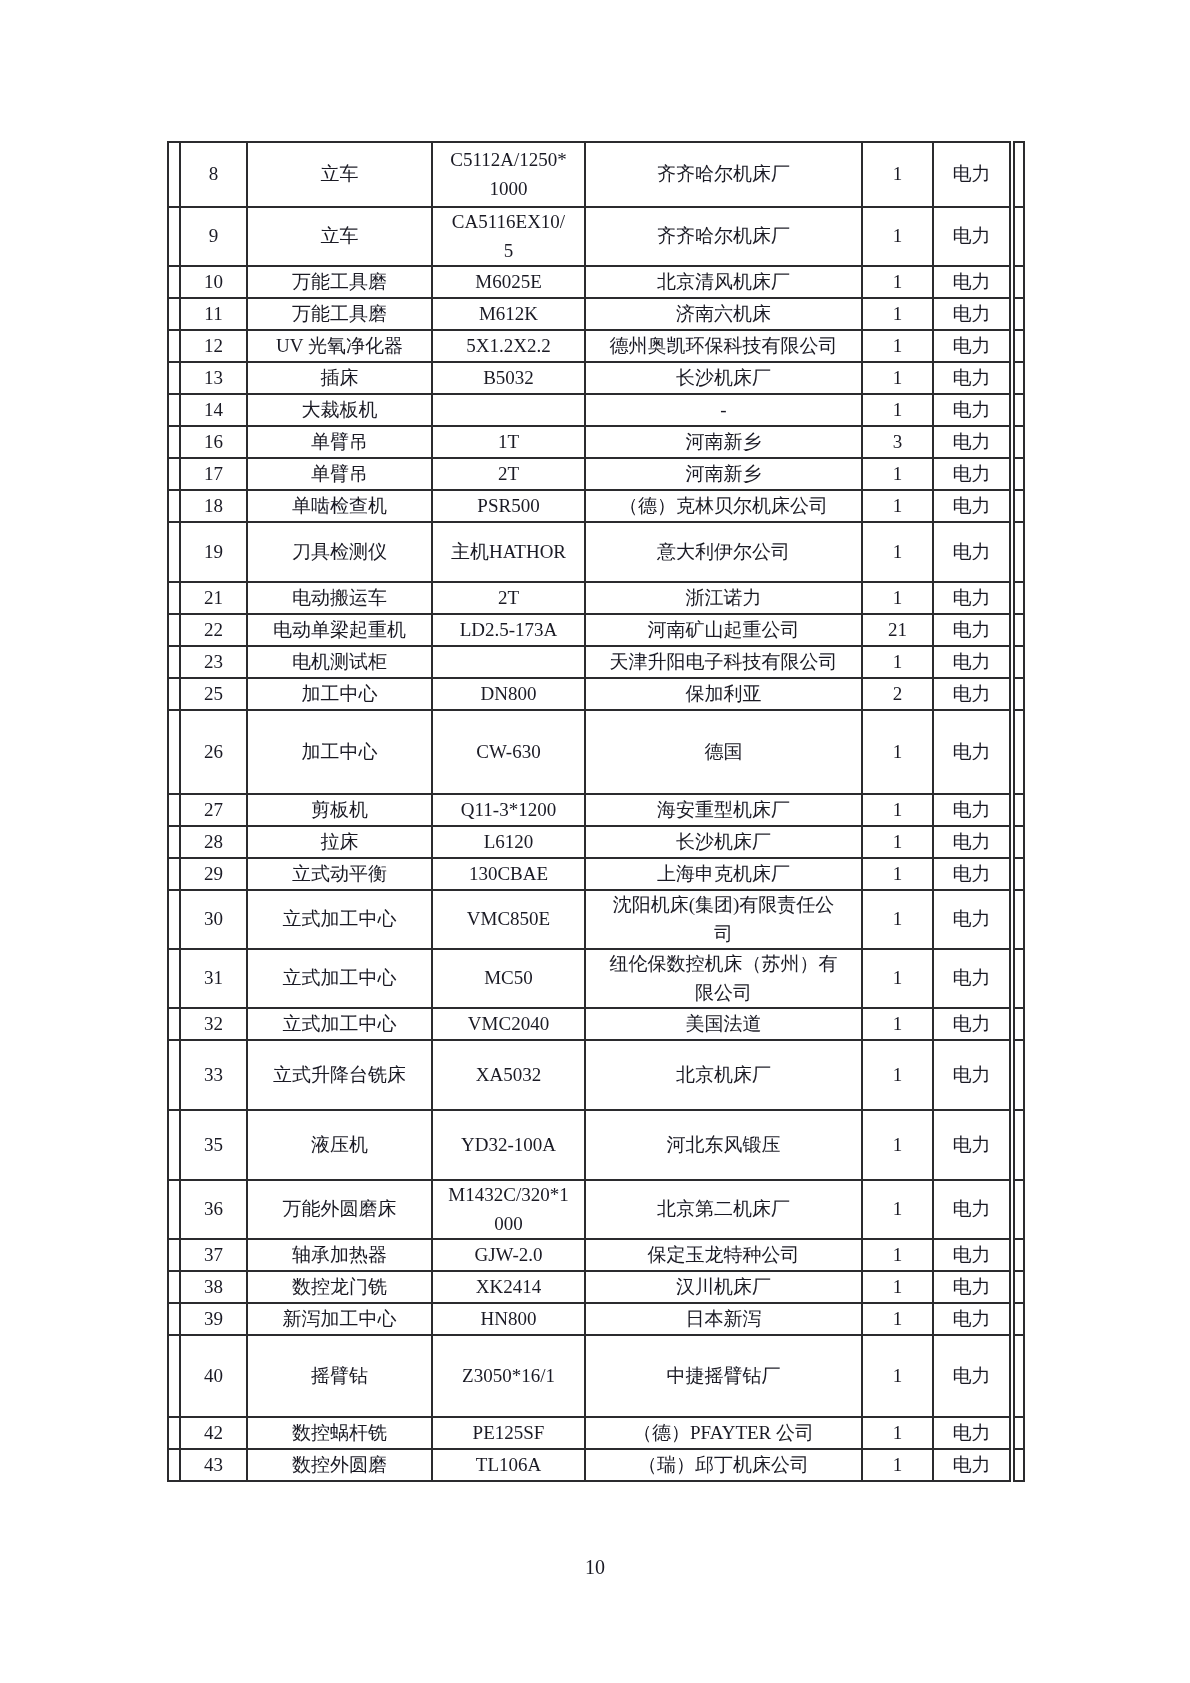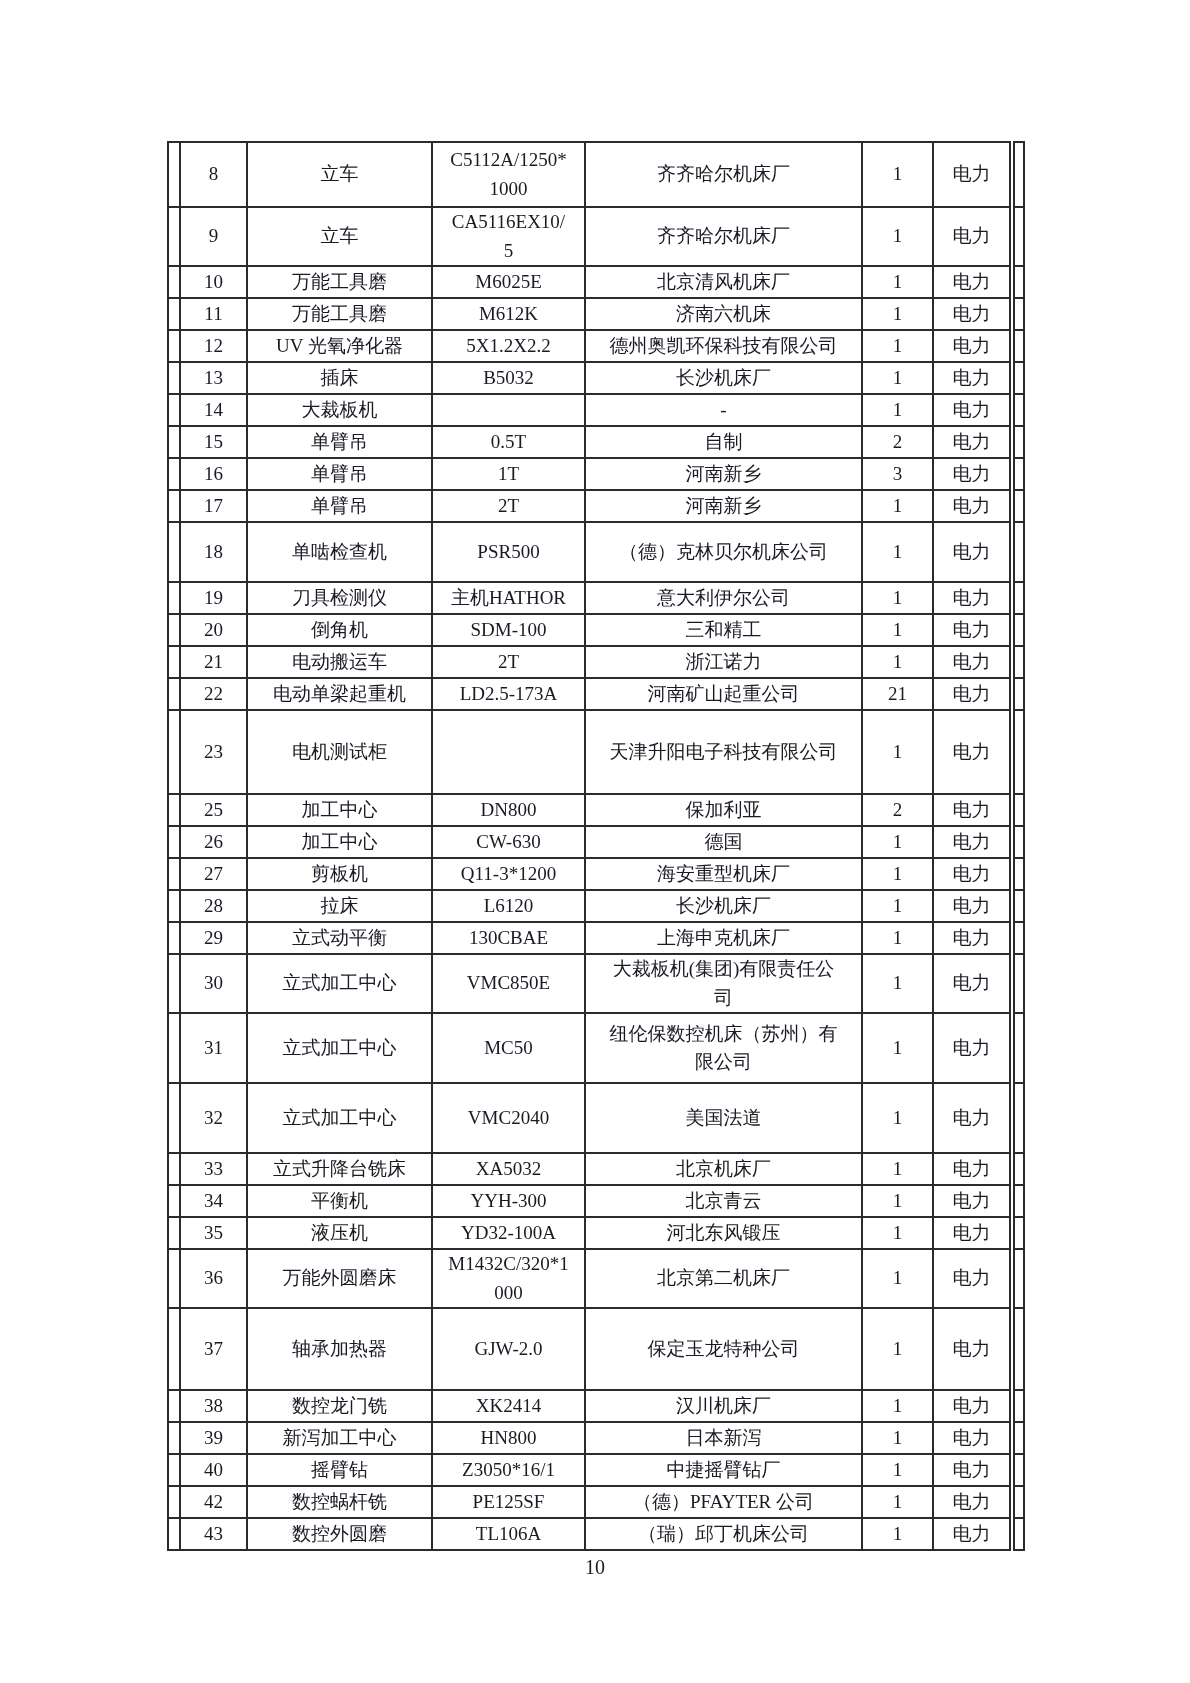--- a/index.html
+++ b/index.html
@@ -137,30 +137,20 @@
       <td class="c-no">14</td>
       <td class="c-name">大裁板机</td>
       <td class="c-model"></td>
       <td class="c-maker">-</td>
       <td class="c-qty">1</td>
       <td class="c-power">电力</td>
       <td class="c-edge"></td>
     </tr>
         <tr>
       <td class="c-edge"></td>
-      <td class="c-no">15</td>
-      <td class="c-name">单臂吊</td>
-      <td class="c-model">0.5T</td>
-      <td class="c-maker">自制</td>
-      <td class="c-qty">2</td>
-      <td class="c-power">电力</td>
-      <td class="c-edge"></td>
-    </tr>
-        <tr>
-      <td class="c-edge"></td>
       <td class="c-no">16</td>
       <td class="c-name">单臂吊</td>
       <td class="c-model">1T</td>
       <td class="c-maker">河南新乡</td>
       <td class="c-qty">3</td>
       <td class="c-power">电力</td>
       <td class="c-edge"></td>
     </tr>
         <tr>
       <td class="c-edge"></td>
@@ -187,30 +177,20 @@
       <td class="c-no">19</td>
       <td class="c-name">刀具检测仪</td>
       <td class="c-model">主机HATHOR</td>
       <td class="c-maker">意大利伊尔公司</td>
       <td class="c-qty">1</td>
       <td class="c-power">电力</td>
       <td class="c-edge"></td>
     </tr>
         <tr>
       <td class="c-edge"></td>
-      <td class="c-no">20</td>
-      <td class="c-name">倒角机</td>
-      <td class="c-model">SDM-100</td>
-      <td class="c-maker">三和精工</td>
-      <td class="c-qty">1</td>
-      <td class="c-power">电力</td>
-      <td class="c-edge"></td>
-    </tr>
-        <tr>
-      <td class="c-edge"></td>
       <td class="c-no">21</td>
       <td class="c-name">电动搬运车</td>
       <td class="c-model">2T</td>
       <td class="c-maker">浙江诺力</td>
       <td class="c-qty">1</td>
       <td class="c-power">电力</td>
       <td class="c-edge"></td>
     </tr>
         <tr>
       <td class="c-edge"></td>
@@ -280,21 +260,21 @@
       <td class="c-maker">上海申克机床厂</td>
       <td class="c-qty">1</td>
       <td class="c-power">电力</td>
       <td class="c-edge"></td>
     </tr>
         <tr>
       <td class="c-edge"></td>
       <td class="c-no">30</td>
       <td class="c-name">立式加工中心</td>
       <td class="c-model">VMC850E</td>
-      <td class="c-maker">大裁板机(集团)有限责任公
+      <td class="c-maker">沈阳机床(集团)有限责任公
 司</td>
       <td class="c-qty">1</td>
       <td class="c-power">电力</td>
       <td class="c-edge"></td>
     </tr>
         <tr>
       <td class="c-edge"></td>
       <td class="c-no">31</td>
       <td class="c-name">立式加工中心</td>
       <td class="c-model">MC50</td>
@@ -319,30 +299,20 @@
       <td class="c-no">33</td>
       <td class="c-name">立式升降台铣床</td>
       <td class="c-model">XA5032</td>
       <td class="c-maker">北京机床厂</td>
       <td class="c-qty">1</td>
       <td class="c-power">电力</td>
       <td class="c-edge"></td>
     </tr>
         <tr>
       <td class="c-edge"></td>
-      <td class="c-no">34</td>
-      <td class="c-name">平衡机</td>
-      <td class="c-model">YYH-300</td>
-      <td class="c-maker">北京青云</td>
-      <td class="c-qty">1</td>
-      <td class="c-power">电力</td>
-      <td class="c-edge"></td>
-    </tr>
-        <tr>
-      <td class="c-edge"></td>
       <td class="c-no">35</td>
       <td class="c-name">液压机</td>
       <td class="c-model">YD32-100A</td>
       <td class="c-maker">河北东风锻压</td>
       <td class="c-qty">1</td>
       <td class="c-power">电力</td>
       <td class="c-edge"></td>
     </tr>
         <tr>
       <td class="c-edge"></td>

